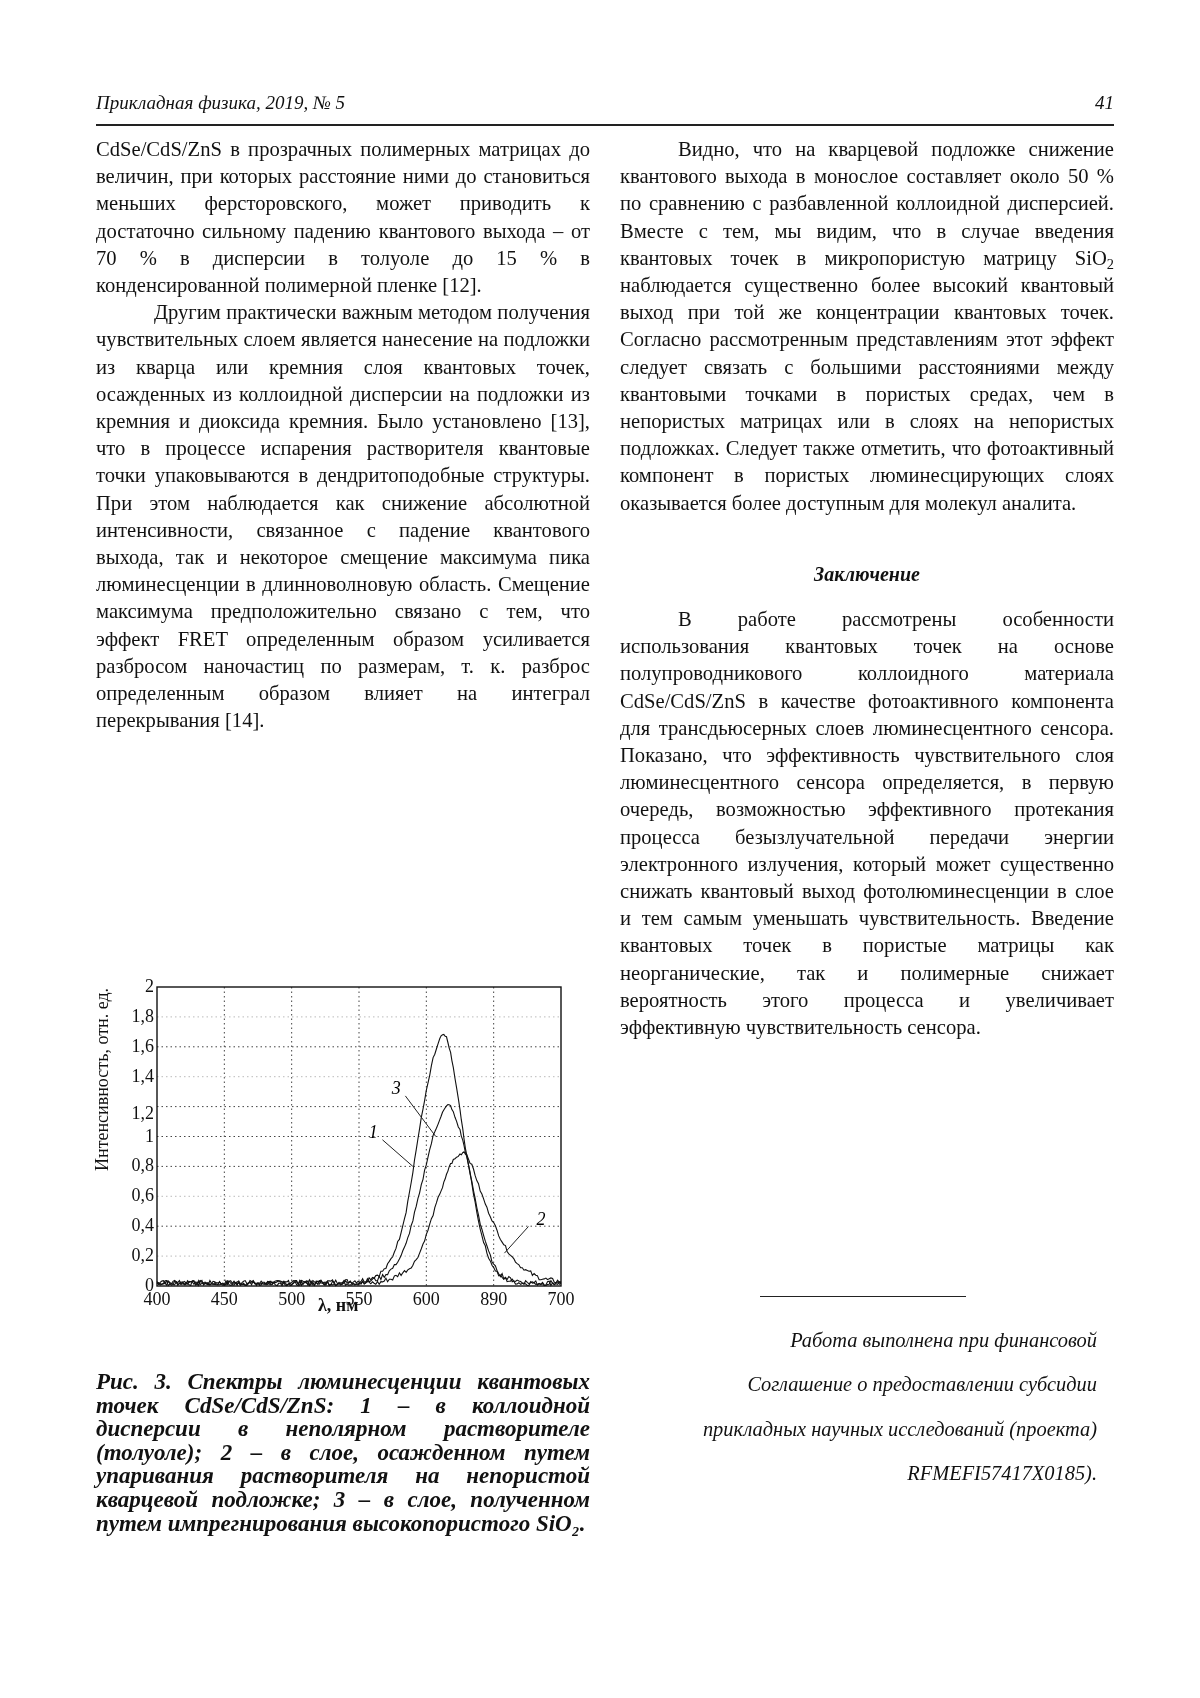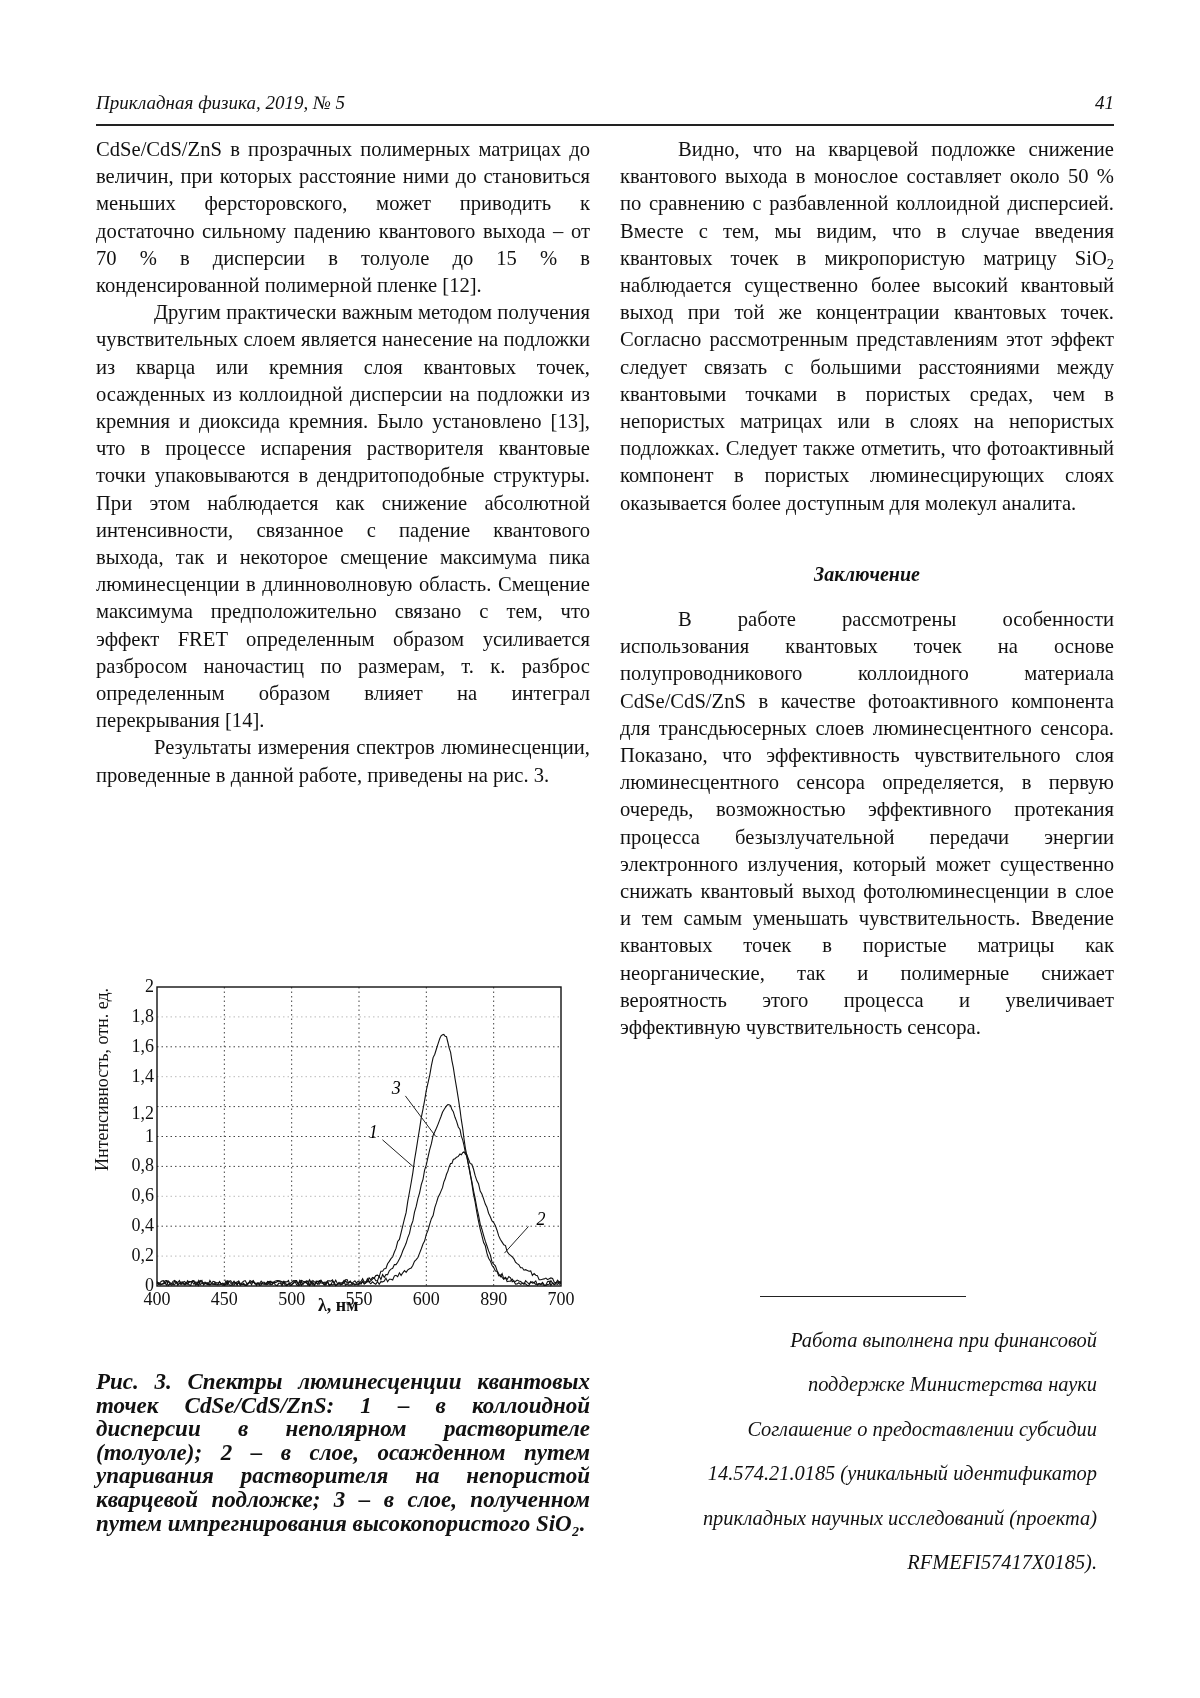--- a/index.html
+++ b/index.html
@@ -35,21 +35,20 @@
 
 <div class="abs running-head">
   <span class="left">Прикладная физика, 2019, № 5</span>
   <span class="right">41</span>
 </div>
 <div class="abs head-rule"></div>
 
 <div class="abs col col-left">
   <p>CdSe/CdS/ZnS в прозрачных полимерных матрицах до величин, при которых расстояние ними до становиться меньших ферсторовского, может приводить к достаточно сильному падению квантового выхода – от 70 % в дисперсии в толуоле до 15 % в конденсированной полимерной пленке [12].</p>
   <p class="ind">Другим практически важным методом получения чувствительных слоем является нанесение на подложки из кварца или кремния слоя квантовых точек, осажденных из коллоидной дисперсии на подложки из кремния и диоксида кремния. Было установлено [13], что в процессе испарения растворителя квантовые точки упаковываются в дендритоподобные структуры. При этом наблюдается как снижение абсолютной интенсивности, связанное с падение квантового выхода, так и некоторое смещение максимума пика люминесценции в длинноволновую область. Смещение максимума предположительно связано с тем, что эффект FRET определенным образом усиливается разбросом наночастиц по размерам, т. к. разброс определенным образом влияет на интеграл перекрывания [14].</p>
-  <p class="ind">Результаты измерения спектров люминесценции, проведенные в данной работе, приведены на рис. 3.</p>
 </div>
 
 <div class="abs chart">
   <div class="ylabel" style="left:2px; top:196px;">Интенсивность, отн. ед.</div>
   <div id="yticks">
       <div class="ytick" style="left: 24px; top: 300px;">0</div>
       <div class="ytick" style="left: 24px; top: 270.1px;">0,2</div>
       <div class="ytick" style="left: 24px; top: 240.2px;">0,4</div>
       <div class="ytick" style="left: 24px; top: 210.3px;">0,6</div>
       <div class="ytick" style="left: 24px; top: 180.4px;">0,8</div>
@@ -108,18 +107,16 @@
 
 <div class="abs col col-right">
   <p class="ind"><span>Видно, что на кварцевой подложке снижение квантового выхода в монослое составляет около 50 % по сравнению с разбавленной коллоидной дисперсией. Вместе с тем, мы видим, что в случае введения квантовых точек в микропористую матрицу SiO</span><sub>2</sub><span> наблюдается существенно более высокий квантовый выход при той же концентрации квантовых точек. Согласно рассмотренным представлениям этот эффект следует связать с большими расстояниями между квантовыми точками в пористых средах, чем в непористых матрицах или в слоях на непористых подложках. Следует также отметить, что фотоактивный компонент в пористых люминесцирующих слоях оказывается более доступным для молекул аналита.</span></p>
   <p class="section-title">Заключение</p>
   <p class="ind">В работе рассмотрены особенности использования квантовых точек на основе полупроводникового коллоидного материала CdSe/CdS/ZnS в качестве фотоактивного компонента для трансдьюсерных слоев люминесцентного сенсора. Показано, что эффективность чувствительного слоя люминесцентного сенсора определяется, в первую очередь, возможностью эффективного протекания процесса безызлучательной передачи энергии электронного излучения, который может существенно снижать квантовый выход фотолюминесценции в слое и тем самым уменьшать чувствительность. Введение квантовых точек в пористые матрицы как неорганические, так и полимерные снижает вероятность этого процесса и увеличивает эффективную чувствительность сенсора.</p>
 </div>
 
 <div class="abs foot-rule"></div>
 <div class="abs funding">
   <p>Работа выполнена при финансовой</p>
-  <p>поддержке Министерства науки</p>
   <p>Соглашение о предоставлении субсидии</p>
-  <p>14.574.21.0185 (уникальный идентификатор</p>
   <p>прикладных научных исследований (проекта)</p>
   <p>RFMEFI57417X0185).</p>
 </div>
 
 </body></html>

